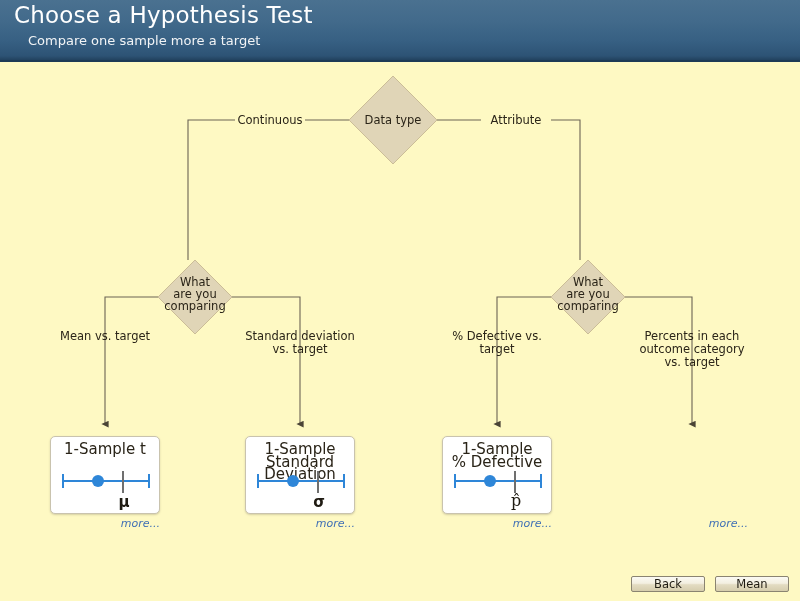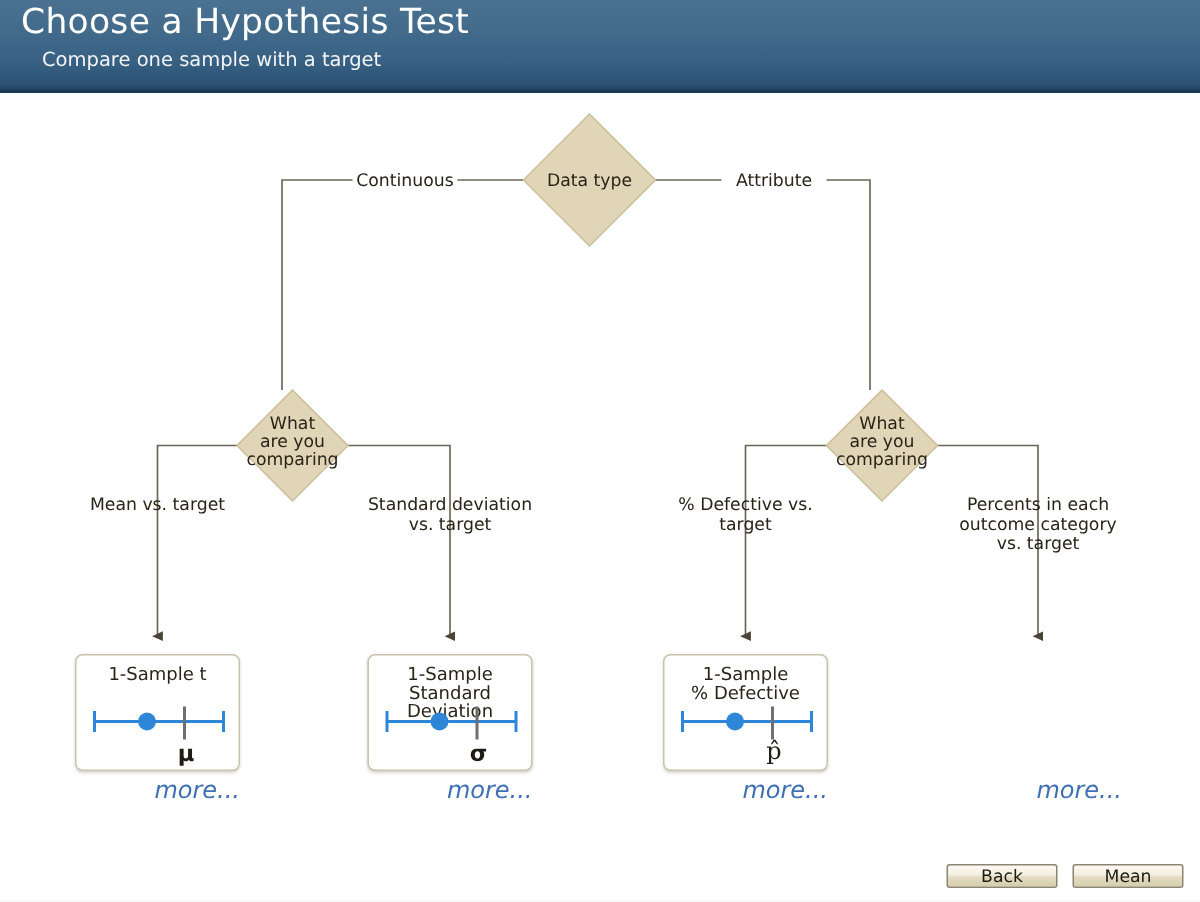--- a/index.html
+++ b/index.html
@@ -7,21 +7,21 @@
     margin: 0; padding: 0;
     width: 800px; height: 601px;
     overflow: hidden;
     font-family: "DejaVu Sans", "Liberation Sans", sans-serif;
   }
   body { background: #ece8d9; }
 
   #app {
     position: relative;
     width: 800px; height: 601px;
-    background: #ffffff;
+    background: #fef9c3;
   }
 
   
   #header {
     position: absolute; left: 0; top: 0;
     width: 800px; height: 62px;
     background: linear-gradient(to bottom, #4a7190 0%, #426a8b 35%, #376083 68%, #2d5375 93%, #22425f 100%);
     border-bottom: 2px solid #1d3a55;
   }
   #header-title {
@@ -64,35 +64,35 @@
     width: 110px; height: 78px;
     background: #ffffff;
     border: 1px solid #c9c3ae;
     border-radius: 5px;
     box-shadow: 0 1px 2px rgba(120,112,90,0.30);
   }
   .card-title {
     position: absolute;
     left: 3px; right: 3px; top: 6px;
     text-align: center;
-    font-size: 12px;
+    font-size: 15px;
     line-height: 12.5px;
     color: #2a2418;
     white-space: pre-line;
   }
   .card-graphic {
     position: absolute;
     left: 0; right: 0; bottom: 4px;
     height: 44px;
   }
   .more-link {
     position: absolute;
     width: 110px;
     text-align: right;
-    font-size: 16px;
+    font-size: 11px;
     font-style: italic;
     color: #3f6fb5;
     cursor: pointer;
   }
 
   
   .btn {
     position: absolute;
     width: 74px; height: 16px;
     border: 1px solid #8a8471;
@@ -105,21 +105,21 @@
     padding: 0;
   }
 </style>
 </head>
 <body>
 
 <div id="app">
 
   <div id="header">
     <div id="header-title">Choose a Hypothesis Test</div>
-    <div id="header-subtitle">Compare one sample with a target</div>
+    <div id="header-subtitle">Compare one sample more a target</div>
   </div>
 
   <div id="flow">
     <svg width="800" height="470" viewBox="0 0 800 470" xmlns="http://www.w3.org/2000/svg">
       <defs>
         <marker id="arrowhead" markerWidth="8" markerHeight="8" refX="3.2" refY="3.6" orient="auto" markerUnits="userSpaceOnUse">
           <path d="M0,0 L6.6,0 L3.3,7.2 Z" fill="#4a4436"></path>
         </marker>
       </defs>
 

